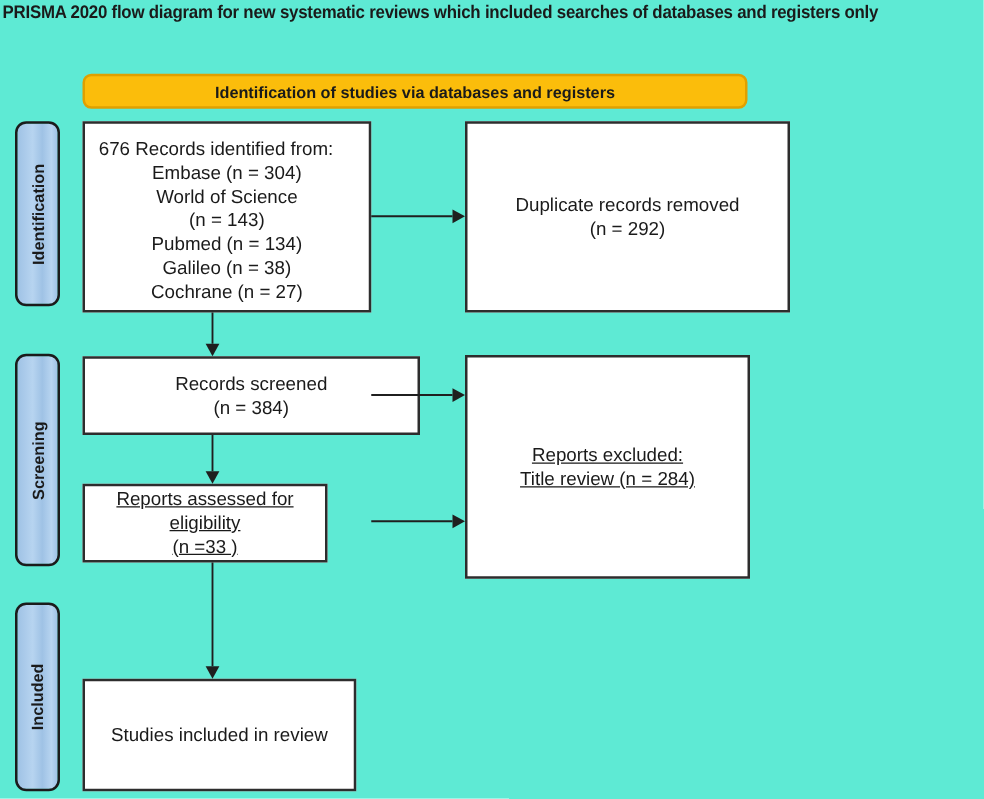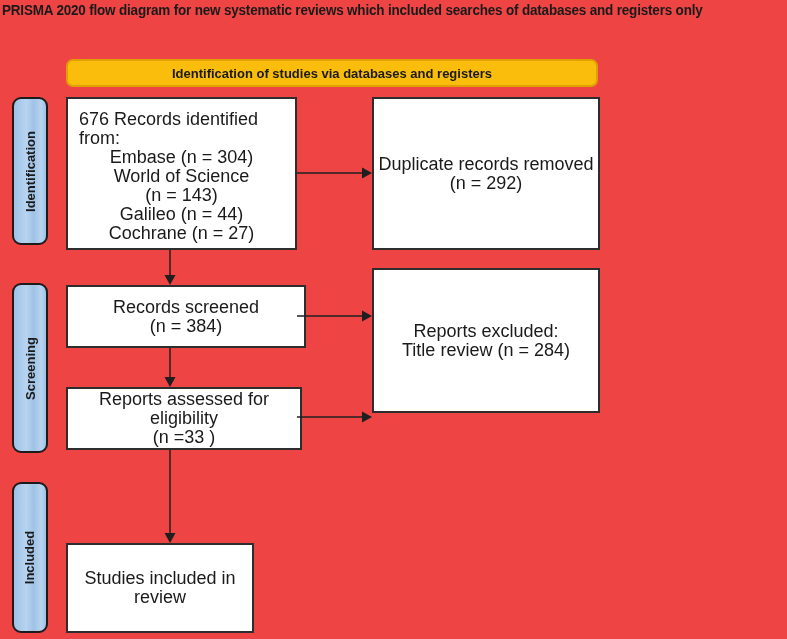--- a/index.html
+++ b/index.html
@@ -11,21 +11,21 @@
     --box-border:#2D2D2D;
     --arrow:#1F1F1F;
     --ink:#1A1A1A;
   }
   *{margin:0;padding:0;box-sizing:border-box;}
   html,body{background:#ffffff;}
   body{font-family:"Liberation Sans", sans-serif;color:var(--ink);}
   .canvas{
     position:relative;
     width:787px;height:639px;
-    background:#ef4444;
+    background:#5eead4;
     overflow:hidden;
   }
   .page-title{
     position:absolute;left:2px;top:2px;
     font-size:14.5px;font-weight:bold;
     white-space:nowrap;
     transform:scaleX(0.93);
     transform-origin:left top;
     letter-spacing:-0.2px;
   }
@@ -49,32 +49,32 @@
     white-space:nowrap;
     font-size:13px;font-weight:bold;
   }
   .stage-identification{top:97px;height:148px;}
   .stage-screening{top:283px;height:170px;}
   .stage-included{top:482px;height:151px;}
   .node{
     position:absolute;
     background:#ffffff;
     border:2px solid var(--box-border);
-    font-size:18px;line-height:19px;
+    font-size:15px;line-height:19px;
     display:flex;flex-direction:column;justify-content:center;
     text-align:center;
   }
   .node span{display:block;}
   .node-records-identified{left:66px;top:97px;width:231px;height:153px;justify-content:flex-start;padding-top:11px;}
   .node-records-identified .lead{text-align:left;padding-left:11px;}
-  .node-duplicates{left:372px;top:97px;width:228px;height:153px;}
-  .node-screened{left:66px;top:285px;width:240px;height:63px;}
-  .node-excluded{left:372px;top:268px;width:228px;height:145px;}
-  .node-assessed{left:66px;top:387px;width:236px;height:63px;}
-  .node-studies{left:66px;top:543px;width:188px;height:90px;}
+  .node-duplicates{left:372px;top:97px;width:260px;height:153px;}
+  .node-screened{left:66px;top:285px;width:270px;height:63px;}
+  .node-excluded{left:372px;top:284px;width:228px;height:179px;text-decoration:underline;}
+  .node-assessed{left:66px;top:387px;width:196px;height:63px;text-decoration:underline;}
+  .node-studies{left:66px;top:543px;width:219px;height:90px;}
   svg.arrows{
     position:absolute;left:0;top:0;width:787px;height:639px;
     pointer-events:none;
   }
   svg.arrows line{stroke:var(--arrow);stroke-width:1.5px;}
   svg.arrows polygon{fill:var(--arrow);}
 </style>
 </head>
 <body>
 
@@ -94,21 +94,22 @@
   </div>
   <div class="stage stage-included">
     <span>Included</span>
   </div>
 
   <div class="node node-records-identified">
     <span class="lead">676 Records identified from:</span>
     <span>Embase (n = 304)</span>
     <span>World of Science</span>
     <span>(n = 143)</span>
-    <span>Galileo (n = 44)</span>
+    <span>Pubmed (n = 134)</span>
+    <span>Galileo (n = 38)</span>
     <span>Cochrane (n = 27)</span>
   </div>
 
   <div class="node node-duplicates">
     <span>Duplicate records removed</span>
     <span>(n = 292)</span>
   </div>
 
   <div class="node node-screened">
     <span>Records screened</span>

